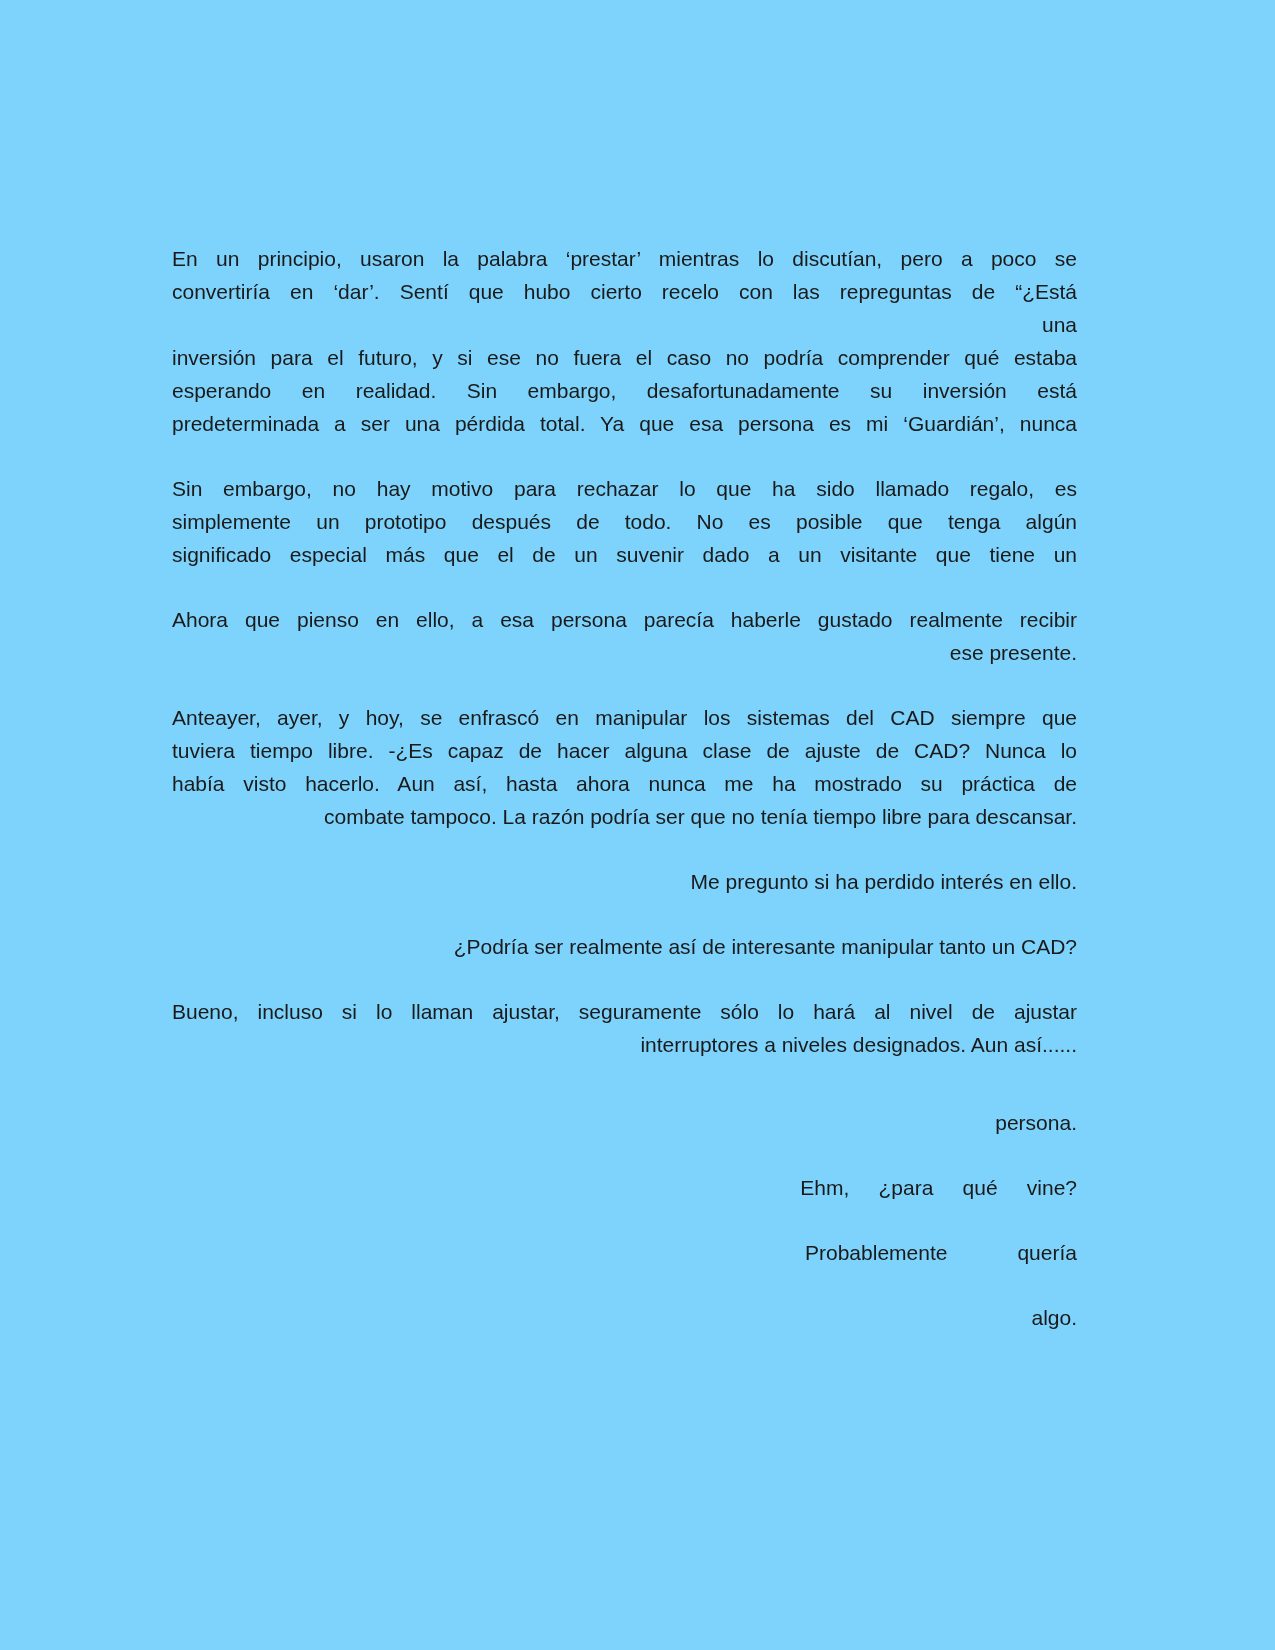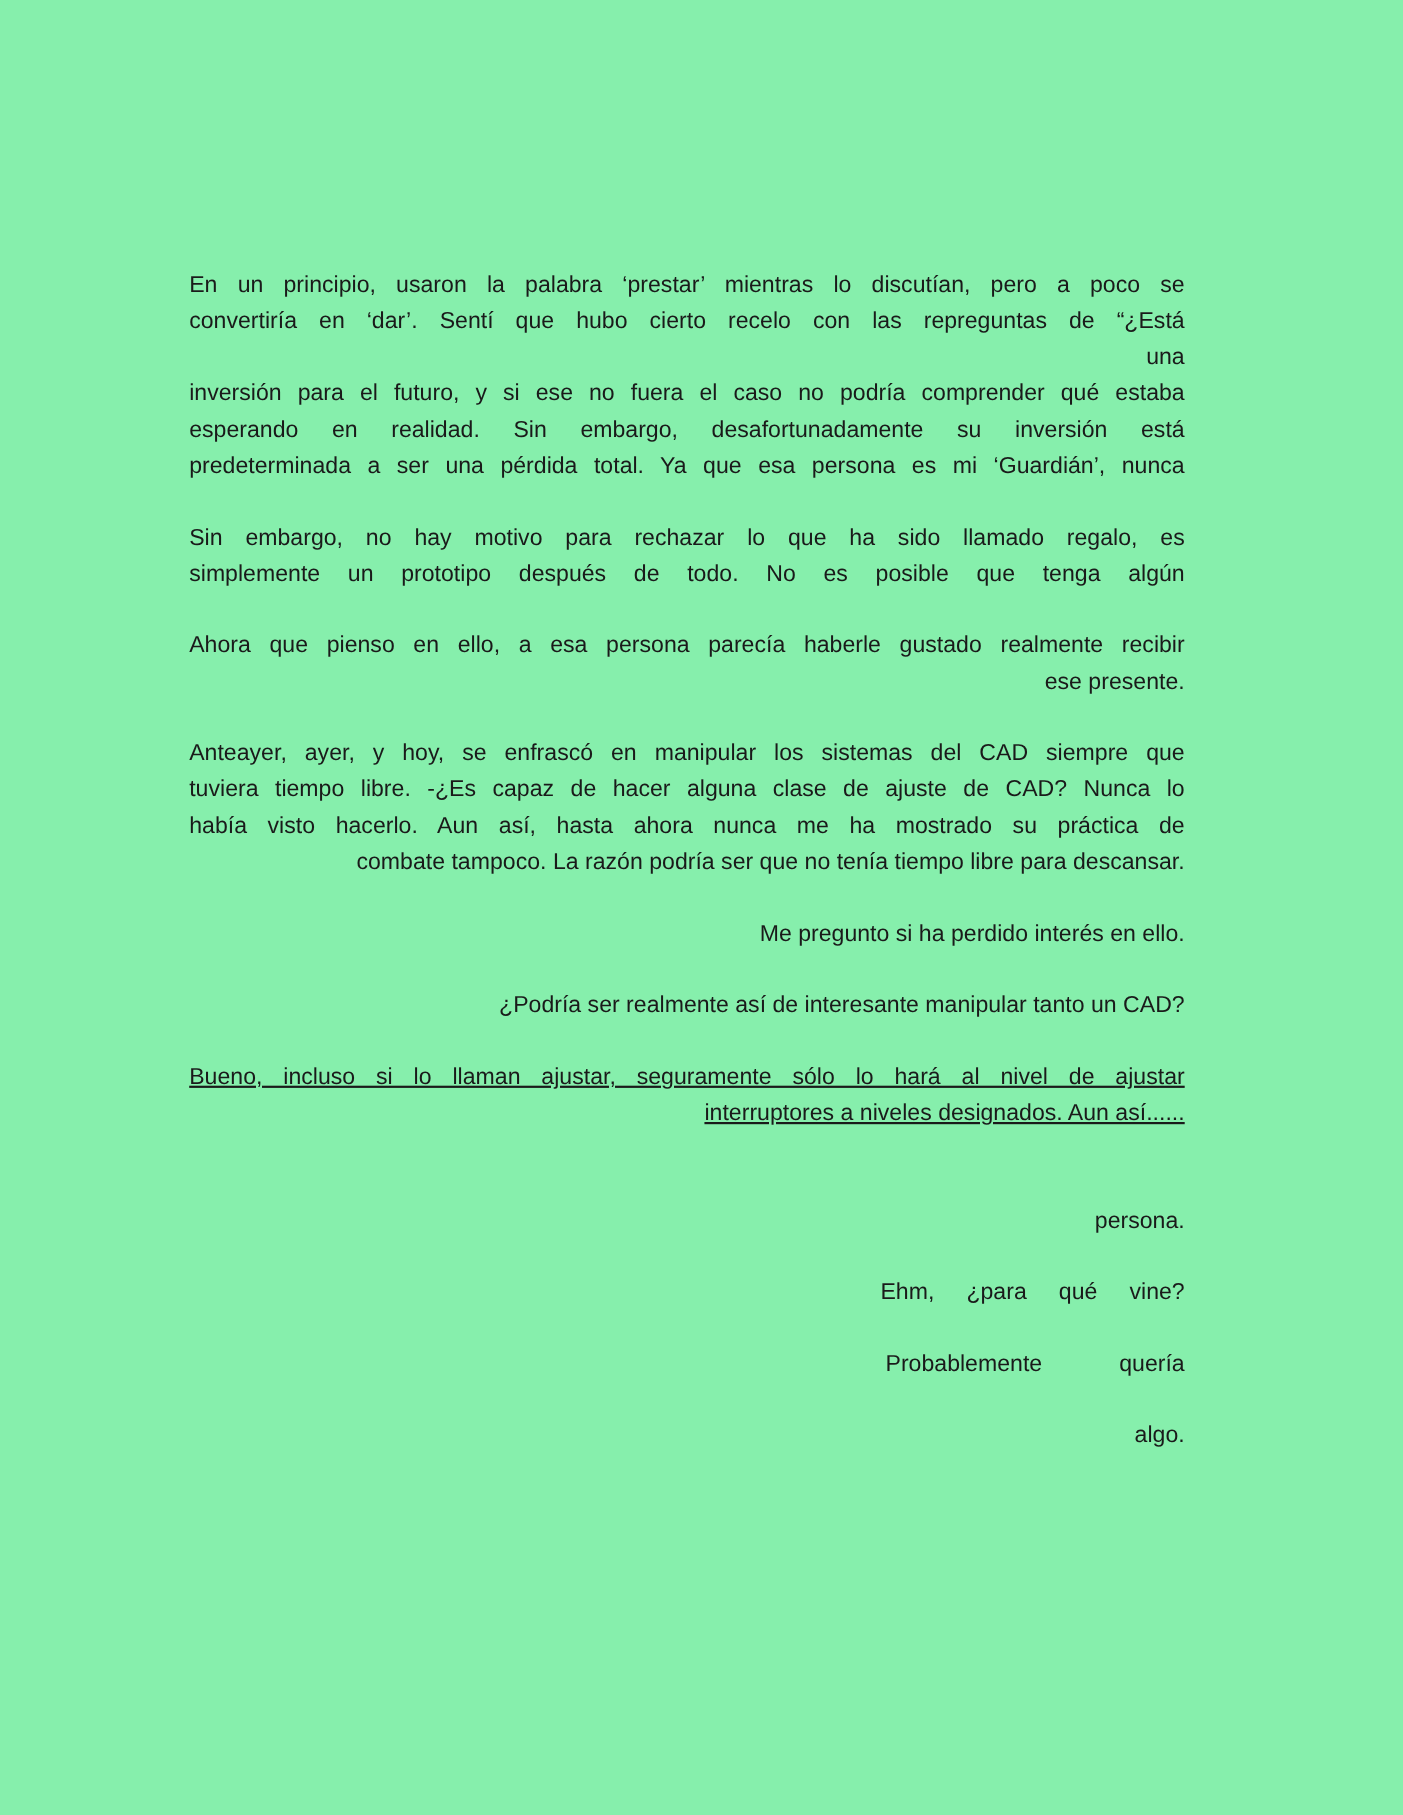--- a/index.html
+++ b/index.html
@@ -4,40 +4,39 @@
 <style>
   html, body {
     margin: 0;
     padding: 0;
     background: #ffffff;
   }
   .page {
     position: relative;
     width: 1275px;
     height: 1650px;
-    background: #86efac;
+    background: #7dd3fc;
     overflow: hidden;
     font-family: "Liberation Sans", "DejaVu Sans", sans-serif;
   }
   .content {
     position: absolute;
     left: 172px;
     top: 242px;
     width: 905px;
     color: #1a1a1a;
     font-size: 21px;
     line-height: 33px;
     letter-spacing: 0px;
   }
   .para {
     margin: 0 0 32px 0;
   }
   .para.gap-large {
-    margin-bottom: 65px;
-    text-decoration: underline;
+    margin-bottom: 45px;
   }
   .line {
     white-space: pre-wrap;
     text-align: right;
   }
   .line.j {
     text-align: justify;
     text-align-last: justify;
   }
 </style>
@@ -50,20 +49,21 @@
         <div class="line j">En un principio, usaron la palabra ‘prestar’ mientras lo discutían, pero a poco se</div>
         <div class="line j">convertiría en ‘dar’. Sentí que hubo cierto recelo con las repreguntas de “¿Está</div>
         <div class="line">una</div>
         <div class="line j">inversión para el futuro, y si ese no fuera el caso no podría comprender qué estaba</div>
         <div class="line j">esperando en realidad. Sin embargo, desafortunadamente su inversión está</div>
         <div class="line j">predeterminada a ser una pérdida total. Ya que esa persona es mi ‘Guardián’, nunca</div>
       </div>
       <div class="para">
         <div class="line j">Sin embargo, no hay motivo para rechazar lo que ha sido llamado regalo, es</div>
         <div class="line j">simplemente un prototipo después de todo. No es posible que tenga algún</div>
+        <div class="line j">significado especial más que el de un suvenir dado a un visitante que tiene un</div>
       </div>
       <div class="para">
         <div class="line j">Ahora que pienso en ello, a esa persona parecía haberle gustado realmente recibir</div>
         <div class="line">ese presente.</div>
       </div>
       <div class="para">
         <div class="line j">Anteayer, ayer, y hoy, se enfrascó en manipular los sistemas del CAD siempre que</div>
         <div class="line j">tuviera tiempo libre. -¿Es capaz de hacer alguna clase de ajuste de CAD? Nunca lo</div>
         <div class="line j">había visto hacerlo. Aun así, hasta ahora nunca me ha mostrado su práctica de</div>
         <div class="line">combate tampoco. La razón podría ser que no tenía tiempo libre para descansar.</div>

